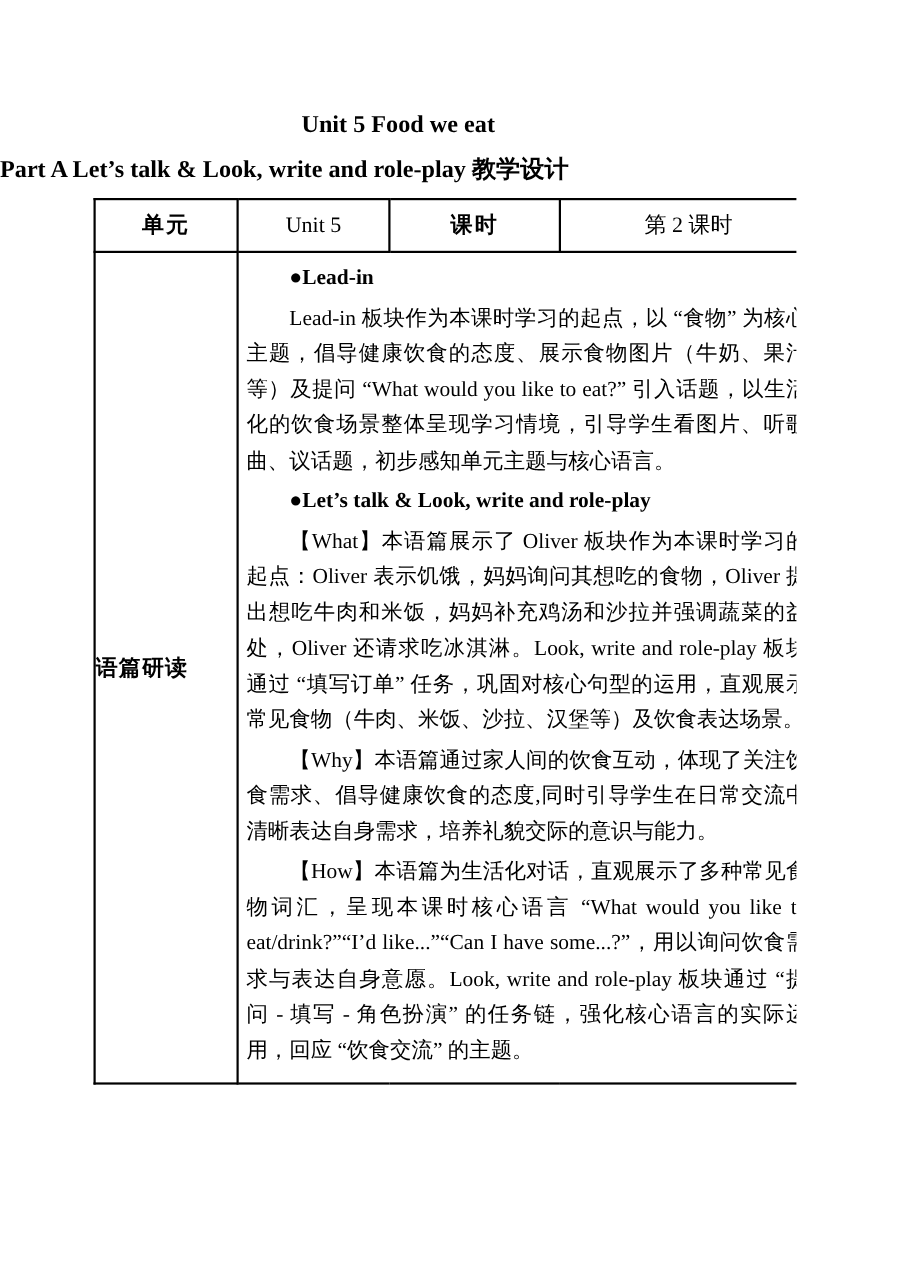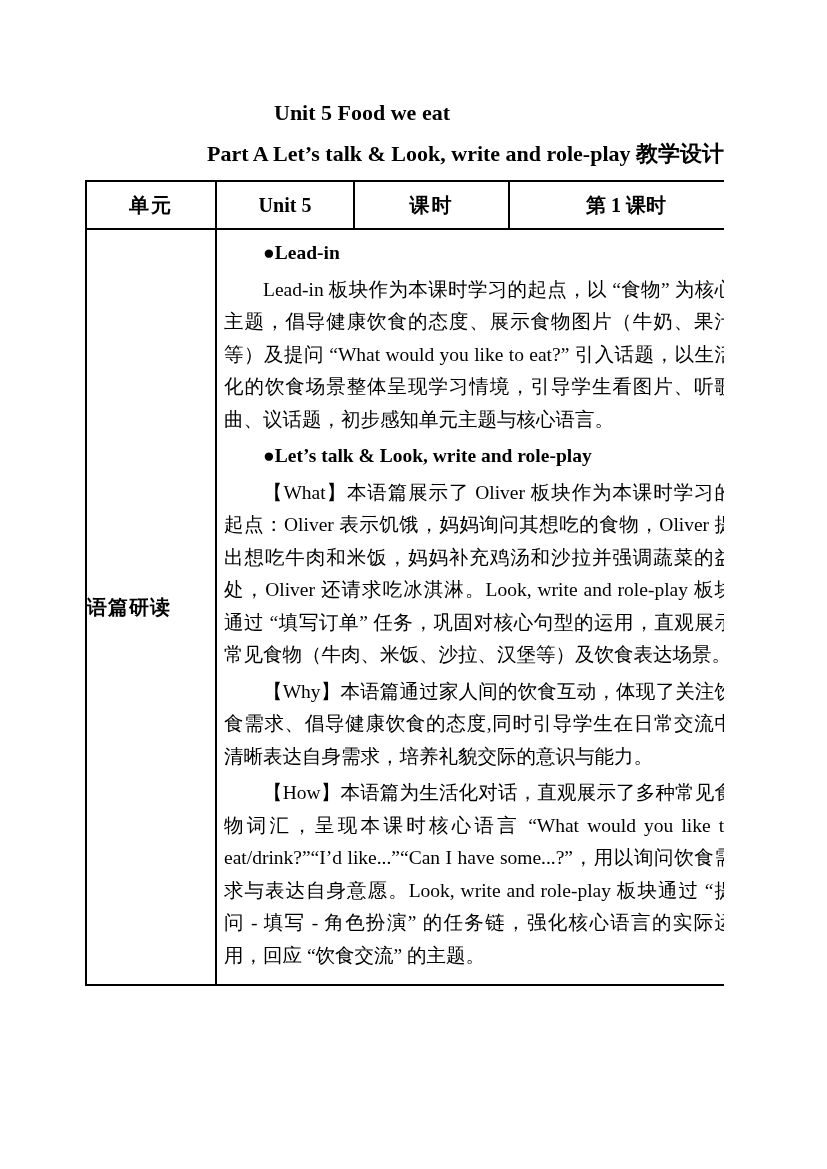--- a/index.html
+++ b/index.html
@@ -19,21 +19,21 @@
   .doc-title {
     margin: 0;
     padding-top: 99px;
     text-align: center;
     font-size: 22px;
     font-weight: bold;
     line-height: 27px;
   }
   .doc-subtitle {
     margin: 14px 0 0 0;
-    text-align: right;
+    text-align: left;
     font-size: 22px;
     font-weight: bold;
     line-height: 27px;
   }
   table.lesson {
     border-collapse: collapse;
     table-layout: fixed;
     width: 657px;
     margin: 13px 0 0 85px;
   }
@@ -42,21 +42,21 @@
     padding: 0;
   }
   tr.hdr-row td {
     height: 48px;
     text-align: center;
     vertical-align: middle;
     font-size: 20px;
     line-height: 24px;
   }
   .hdr-label { font-weight: bold; letter-spacing: 2px; }
-  .hdr-value { font-weight: bold; }
+  .hdr-value { font-weight: normal; }
   tr.body-row { height: 740px; }
   .row-label-cell {
     text-align: left;
     vertical-align: middle;
     font-weight: bold;
     font-size: 20px;
     letter-spacing: 1px;
   }
   .content-cell {
     vertical-align: top;
@@ -89,21 +89,21 @@
       <col style="width:130px">
       <col style="width:138px">
       <col style="width:155px">
       <col style="width:234px">
     </colgroup>
     <tbody>
       <tr class="hdr-row">
         <td class="hdr-label">单元</td>
         <td class="hdr-value">Unit 5</td>
         <td class="hdr-label">课时</td>
-        <td class="hdr-value">第 1 课时</td>
+        <td class="hdr-value">第 2 课时</td>
       </tr>
       <tr class="body-row">
         <td class="row-label-cell">语篇研读</td>
         <td class="content-cell" colspan="3">
           <p class="sec-heading">●Lead-in</p>
           <p class="sec-para">Lead-in 板块作为本课时学习的起点，以 “食物” 为核心主题，倡导健康饮食的态度、展示食物图片（牛奶、果汁等）及提问 “What would you like to eat?” 引入话题，以生活化的饮食场景整体呈现学习情境，引导学生看图片、听歌曲、议话题，初步感知单元主题与核心语言。</p>
           <p class="sec-heading">●Let’s talk &amp; Look, write and role-play</p>
           <p class="sec-para">【What】本语篇展示了 Oliver 板块作为本课时学习的起点：Oliver 表示饥饿，妈妈询问其想吃的食物，Oliver 提出想吃牛肉和米饭，妈妈补充鸡汤和沙拉并强调蔬菜的益处，Oliver 还请求吃冰淇淋。Look, write and role-play 板块通过 “填写订单” 任务，巩固对核心句型的运用，直观展示常见食物（牛肉、米饭、沙拉、汉堡等）及饮食表达场景。</p>
           <p class="sec-para">【Why】本语篇通过家人间的饮食互动，体现了关注饮食需求、倡导健康饮食的态度,同时引导学生在日常交流中清晰表达自身需求，培养礼貌交际的意识与能力。</p>
           <p class="sec-para">【How】本语篇为生活化对话，直观展示了多种常见食物词汇，呈现本课时核心语言 “What would you like to eat/drink?”“I’d like...”“Can I have some...?”，用以询问饮食需求与表达自身意愿。Look, write and role-play 板块通过 “提问 - 填写 - 角色扮演” 的任务链，强化核心语言的实际运用，回应 “饮食交流” 的主题。</p>

